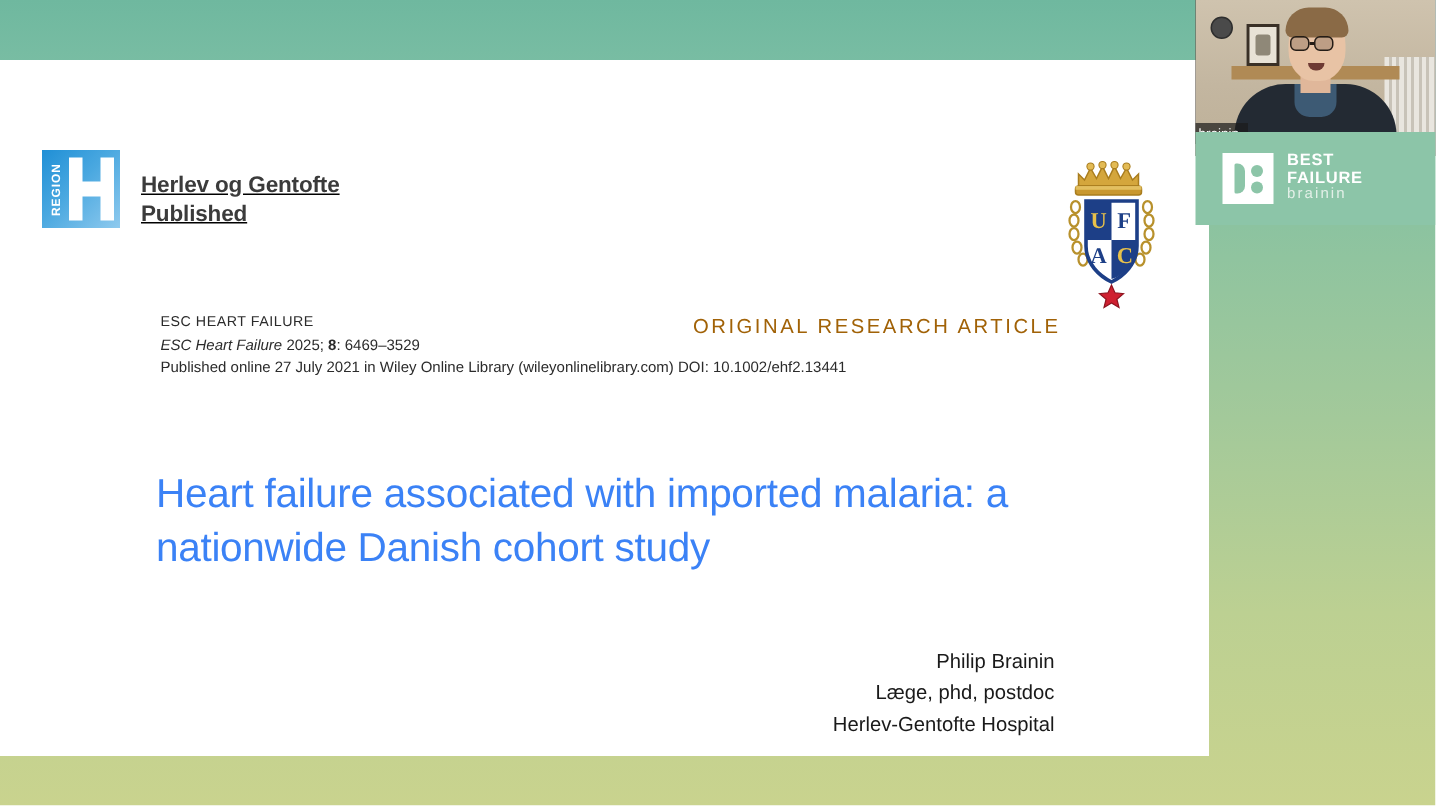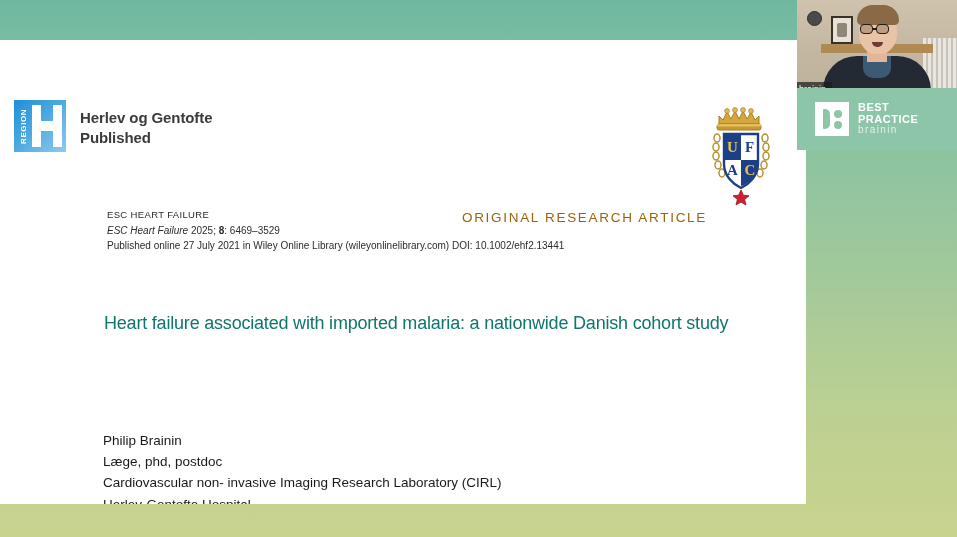--- a/index.html
+++ b/index.html
@@ -12,21 +12,21 @@
     background:linear-gradient(180deg,#6fb89f 0%, #79bda3 8%, #8cc3a0 28%, #a3c99a 52%, #bcd092 76%, #c9d38e 100%);
   }
 
   
   #slide {
     position:absolute; left:0; top:40px; width:806px; height:464px;
     background:#ffffff; overflow:hidden;
   }
 
   
-  #regionh { position:absolute; left:14px; top:60px; display:flex; align-items:center; }
+  #regionh { position:absolute; left:28px; top:60px; display:flex; align-items:flex-end;text-decoration:underline; }
   .rh-mark {
     position:relative; width:52px; height:52px;
     background:linear-gradient(135deg,#1f8fd6 0%, #4aa8e0 45%, #8fcaee 100%);
   }
   .rh-region {
     position:absolute; left:3px; top:4px; width:13px; height:44px;
     color:#fff; font-size:8px; font-weight:bold; letter-spacing:.6px;
     writing-mode:vertical-rl; transform:rotate(180deg);
     display:flex; align-items:center; justify-content:center;
   }
@@ -53,28 +53,28 @@
   .j-l3 { font-size:10px; color:#2b2b2b; line-height:1.55; }
   .j-l3 b { font-weight:normal; }
   #ora {
     position:absolute; right:0; top:2px;
     color:#a16207; font-size:13.5px; letter-spacing:1.7px; white-space:nowrap;
   }
 
   
   #title {
     position:absolute; left:104px; top:272px; width:640px;
-    color:#0f766e; font-size:18px; font-weight:normal; line-height:1.32;
+    color:#3b82f6; font-size:27px; font-weight:normal; line-height:1.32;
     letter-spacing:-.2px;
   }
 
   
   #authors {
     position:absolute; left:103px; top:390px; width:600px;
-    text-align:left; color:#1a1a1a; font-size:13.5px; line-height:1.57;
+    text-align:right; color:#1a1a1a; font-size:13.5px; line-height:1.57;
   }
 
   
   #cam {
     position:absolute; left:797px; top:0; width:160px; height:104px;
     overflow:hidden; background:#2a2622;
   }
   .cam-wall { position:absolute; inset:0; background:linear-gradient(180deg,#cfc3ae 0%, #c3b6a0 55%, #bdb098 100%); }
   .cam-art {
     position:absolute; left:34px; top:16px; width:22px; height:28px;
@@ -220,21 +220,20 @@
       </div>
       <div class="j-l2"><i>ESC Heart Failure</i><span> 2025; </span><b>8</b><span>: 6469–3529</span></div>
       <div class="j-l3"><span>Published online 27 July 2021 in Wiley Online Library (wileyonlinelibrary.com) </span><b>DOI:</b><span> 10.1002/ehf2.13441</span></div>
     </div>
 
     <div id="title">Heart failure associated with imported malaria: a nationwide Danish cohort study</div>
 
     <div id="authors">
       <div>Philip Brainin</div>
       <div>Læge, phd, postdoc</div>
-      <div>Cardiovascular non- invasive Imaging Research Laboratory (CIRL)</div>
       <div>Herlev-Gentofte Hospital</div>
     </div>
 
   </div>
 
   <div id="cam">
     <div class="cam-wall"></div>
     <div class="cam-clock"></div>
     <div class="cam-art"></div>
     <div class="cam-rad"></div>
@@ -252,18 +251,18 @@
   </div>
 
   <div id="sponsor">
     <div class="sp-mark">
       <div class="sp-bar"></div>
       <div class="sp-dot t"></div>
       <div class="sp-dot b"></div>
     </div>
     <div class="sp-text">
       <div class="sp-l1">BEST</div>
-      <div class="sp-l2">PRACTICE</div>
+      <div class="sp-l2">FAILURE</div>
       <div class="sp-l3">brainin</div>
     </div>
   </div>
 
 </div>
 
 </body></html>

